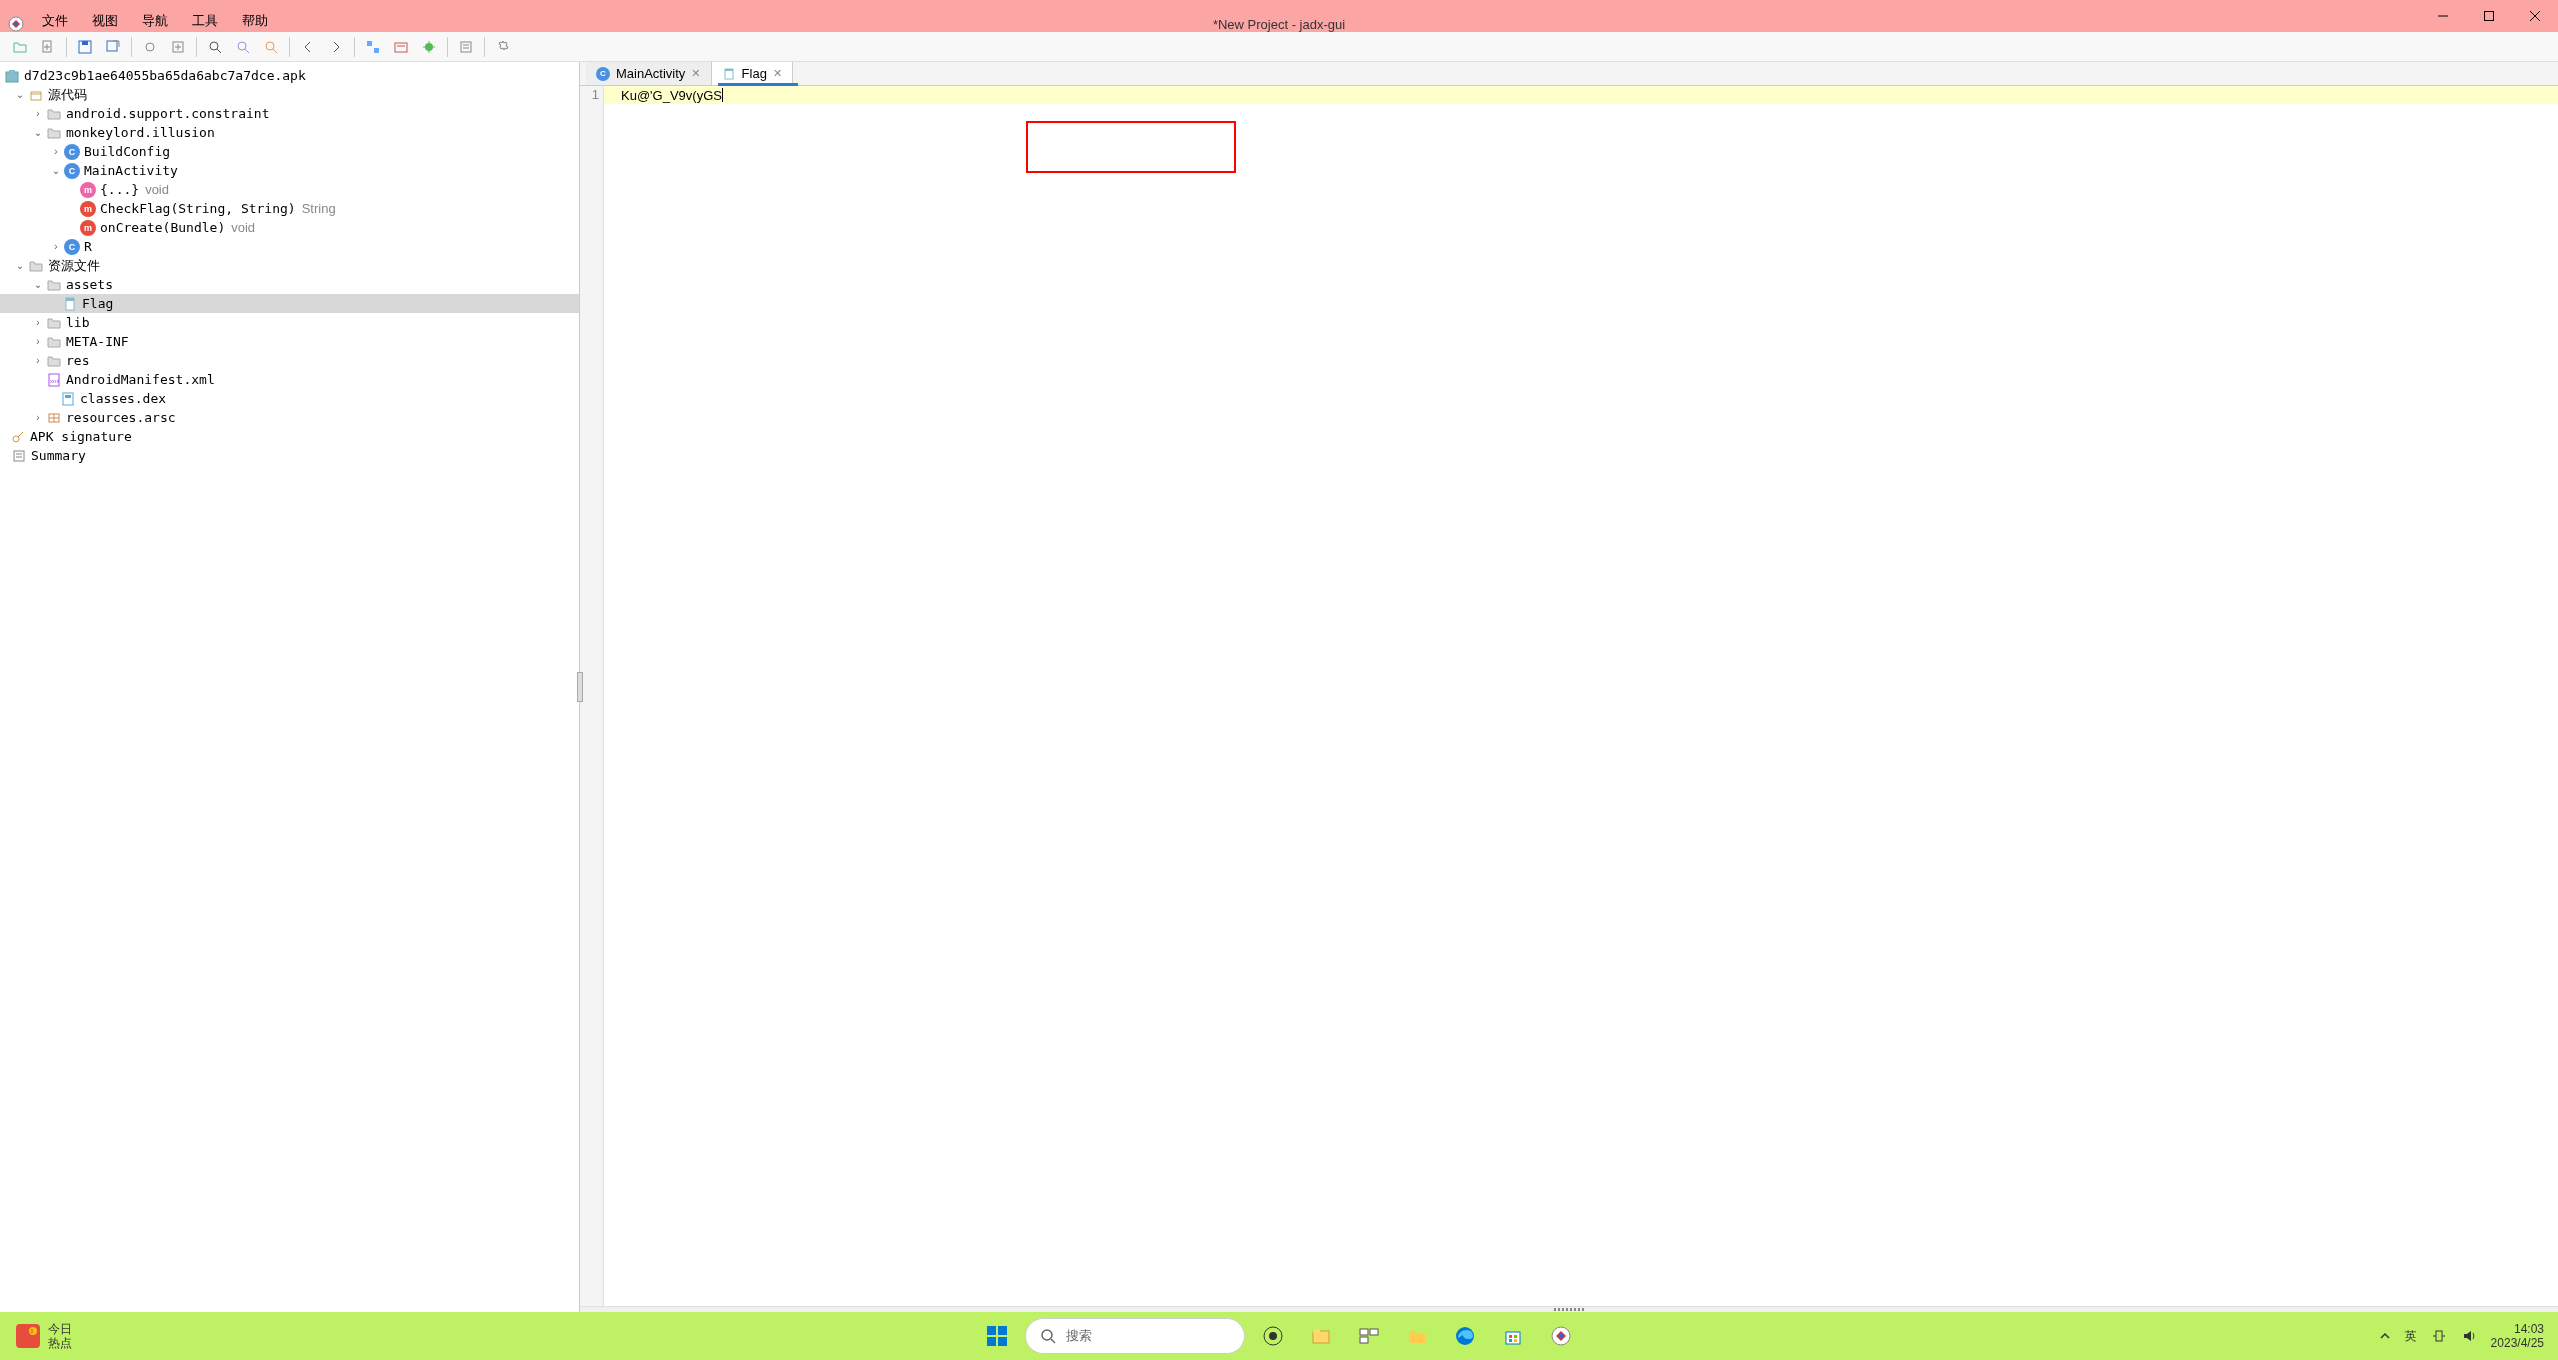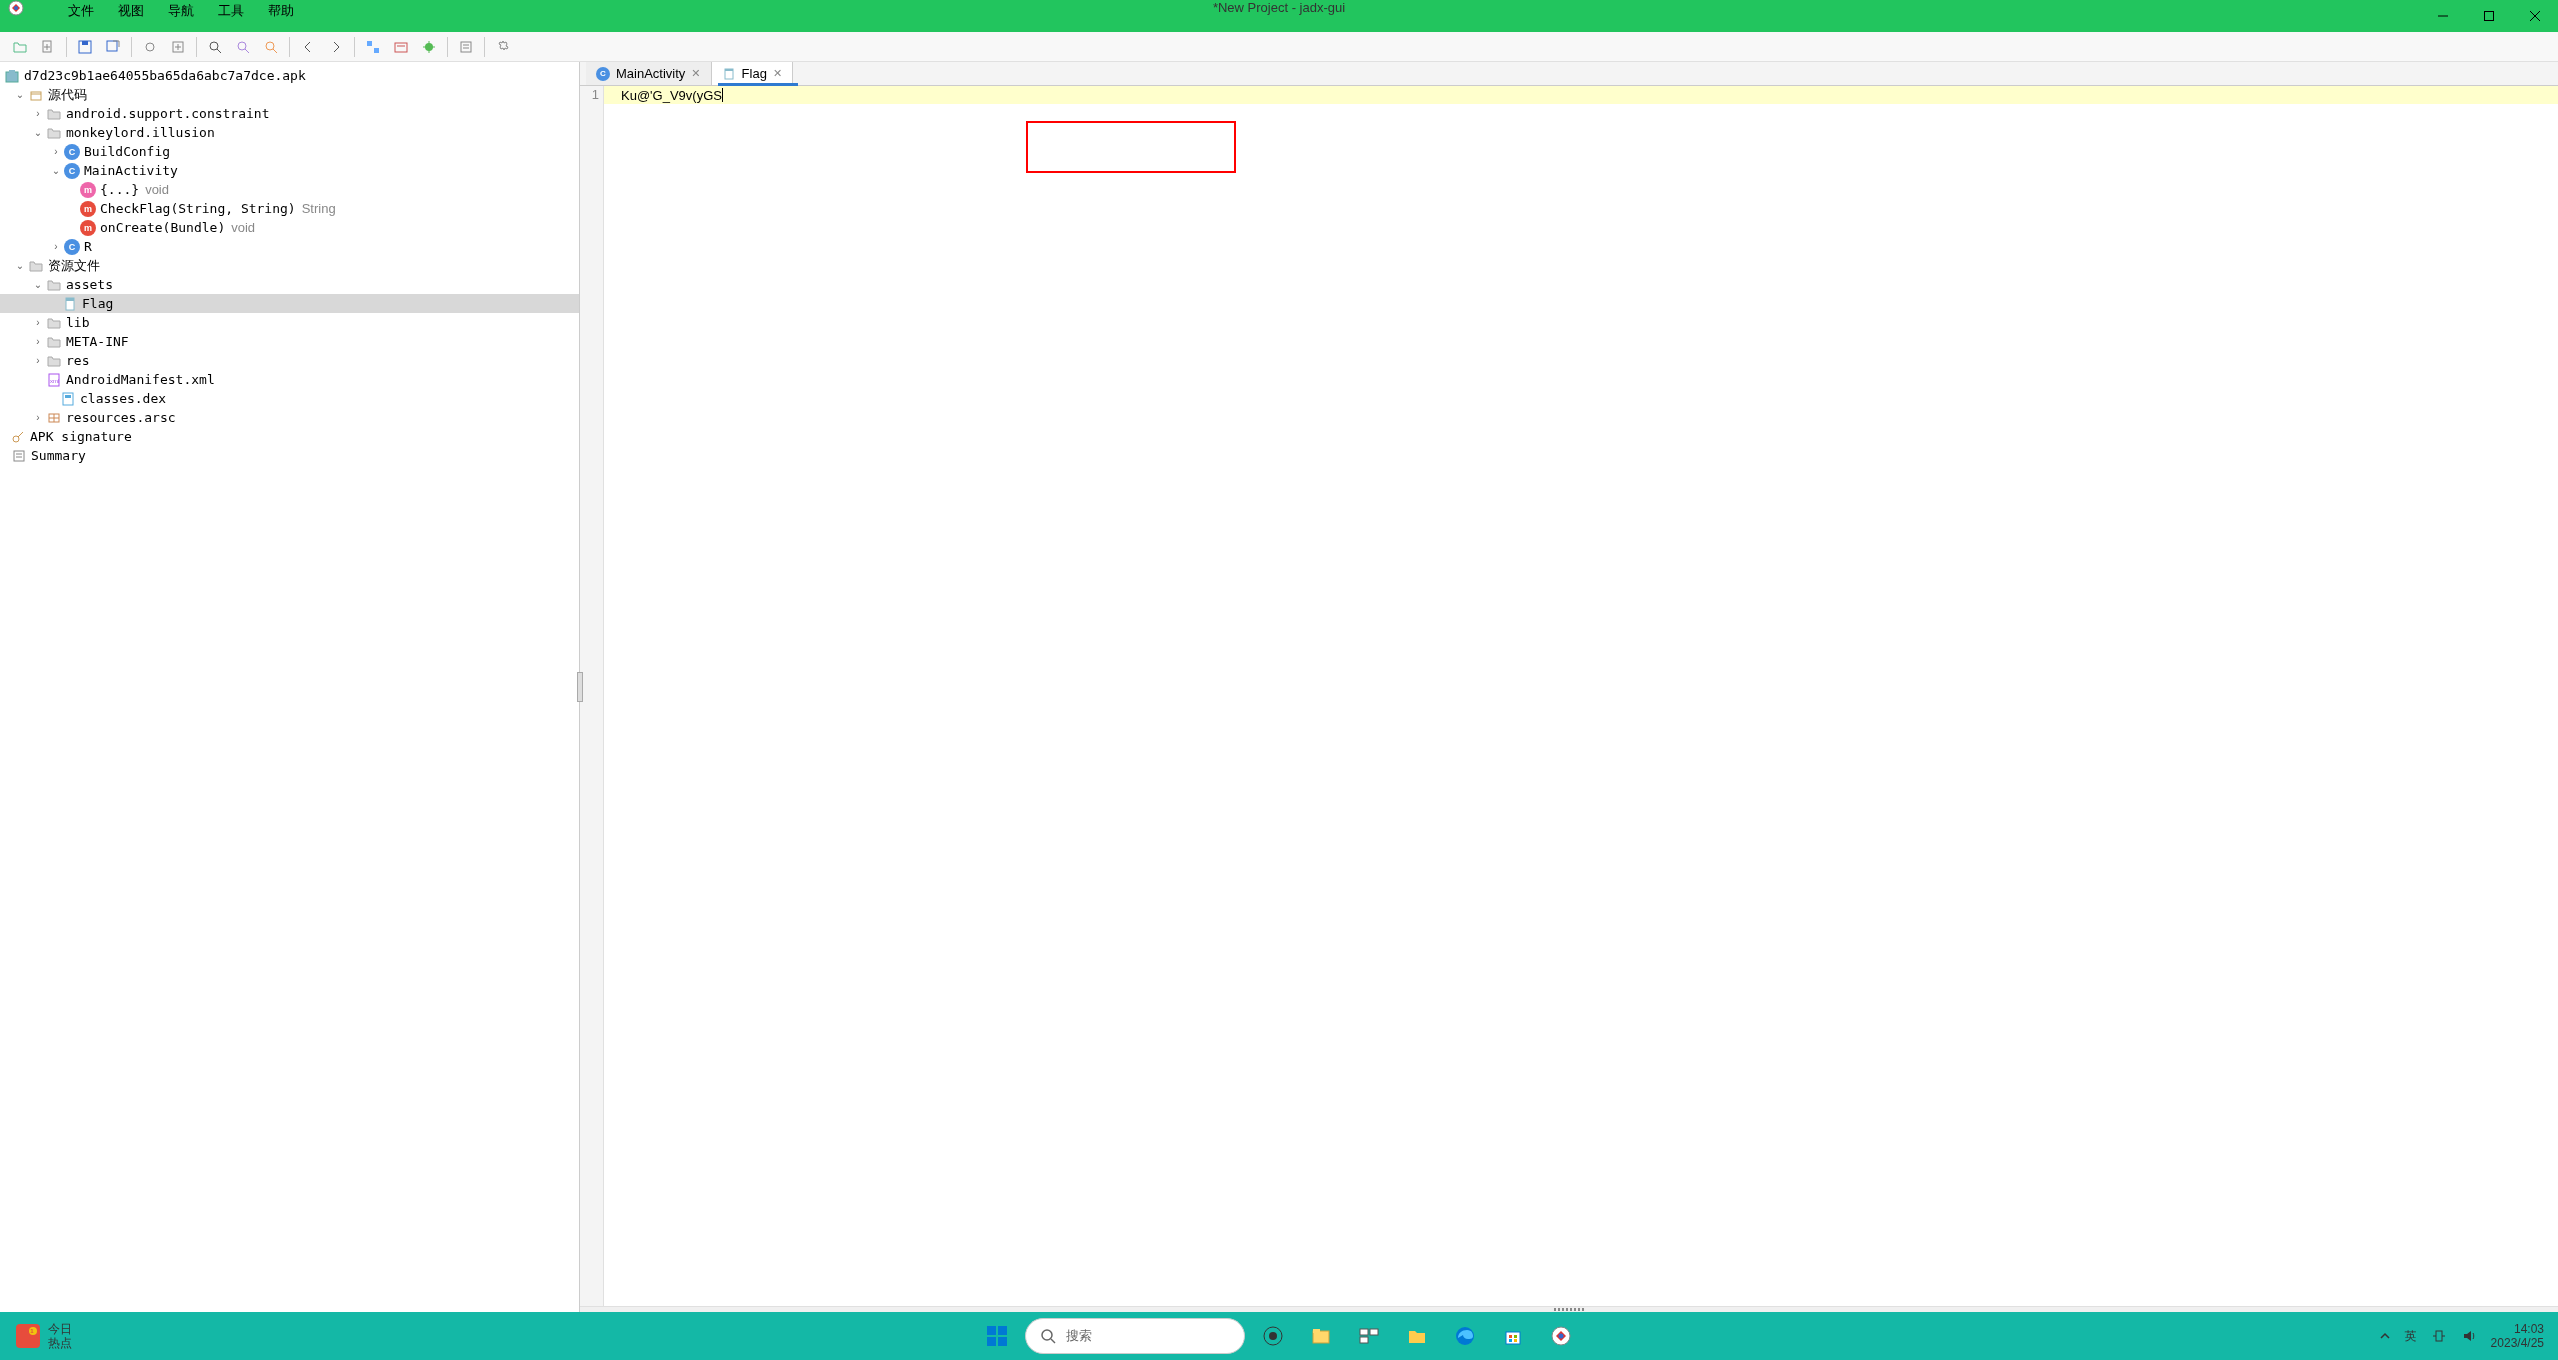--- a/index.html
+++ b/index.html
@@ -1,17 +1,17 @@
 <!DOCTYPE html>
 <html><head>
 <meta charset="utf-8">
 <style>
 * { margin: 0; padding: 0; box-sizing: border-box; font-family: "Microsoft YaHei", "Segoe UI", sans-serif; }
 body { width: 2558px; height: 1360px; display: flex; flex-direction: column; background: #fff; overflow: hidden; }
-.titlebar { height: 32px; display: flex; align-items: flex-start; background: #22c55e; position: relative; gap: 26px; }
+.titlebar { height: 32px; display: flex; align-items: flex-end; background: #fca5a5; position: relative; }
 .app-icon { width: 16px; height: 16px; margin: 0 8px; }
 .menu { display: flex; gap: 4px; }
 .menu-item { padding: 2px 10px; font-size: 13px; cursor: pointer; }
 .title-text { position: absolute; left: 50%; transform: translateX(-50%); font-size: 13px; color: #333; }
 .window-controls { margin-left: auto; display: flex; }
 .win-btn { width: 46px; height: 32px; display: flex; align-items: center; justify-content: center; cursor: pointer; }
 
 .toolbar { height: 30px; display: flex; align-items: center; padding: 0 8px; gap: 4px; background: #f8f8f8; border-bottom: 1px solid #e0e0e0; }
 .tb-btn { width: 24px; height: 24px; display: flex; align-items: center; justify-content: center; cursor: pointer; border-radius: 2px; color: #555; }
 .tb-sep { width: 1px; height: 20px; background: #ccc; margin: 0 2px; }
@@ -42,21 +42,21 @@
 .code-line { flex: 1; }
 .line1 { background: #ffffcc; padding: 1px 17px; display: flex; align-items: center; height: 18px; }
 .red-box { position: absolute; border: 2px solid red; left: 1026px; top: 121px; width: 210px; height: 52px; pointer-events: none; }
 
 .splitter { position: relative; }
 .grip { position: absolute; top: 50%; left: -3px; width: 6px; height: 30px; background: #ddd; border: 1px solid #aaa; transform: translateY(-50%); }
 
 .bottom-grip { height: 6px; background: #f0f0f0; display: flex; justify-content: center; align-items: center; border-top: 1px solid #e0e0e0; }
 .bottom-grip-dots { width: 30px; height: 3px; background: repeating-linear-gradient(90deg, #888 0 2px, transparent 2px 4px); }
 
-.taskbar { height: 48px; background: #14b8a6; display: flex; align-items: center; position: relative; font-size: 13px; }
+.taskbar { height: 48px; background: #bef264; display: flex; align-items: center; position: relative; font-size: 13px; }
 .tb-left { display: flex; align-items: center; gap: 4px; padding-left: 16px; }
 .weather { display: flex; align-items: center; gap: 8px; }
 .weather-icon { width: 24px; height: 24px; background: #e74c3c; border-radius: 4px; display: flex; align-items: center; justify-content: center; color: #fff; font-size: 10px; font-weight: bold; }
 .weather-text { font-size: 12px; line-height: 14px; color: #333; }
 .tb-center { position: absolute; left: 50%; transform: translateX(-50%); display: flex; align-items: center; gap: 8px; }
 .start-btn { width: 40px; height: 40px; display: flex; align-items: center; justify-content: center; }
 .win-logo { width: 20px; height: 20px; }
 .search-box { display: flex; align-items: center; background: #fff; border-radius: 20px; height: 36px; padding: 0 14px; gap: 10px; width: 220px; border: 1px solid #ccc; }
 .tb-app { width: 40px; height: 40px; display: flex; align-items: center; justify-content: center; border-radius: 4px; }
 .tb-right { margin-left: auto; display: flex; align-items: center; gap: 14px; padding-right: 14px; font-size: 12px; color: #333; }

